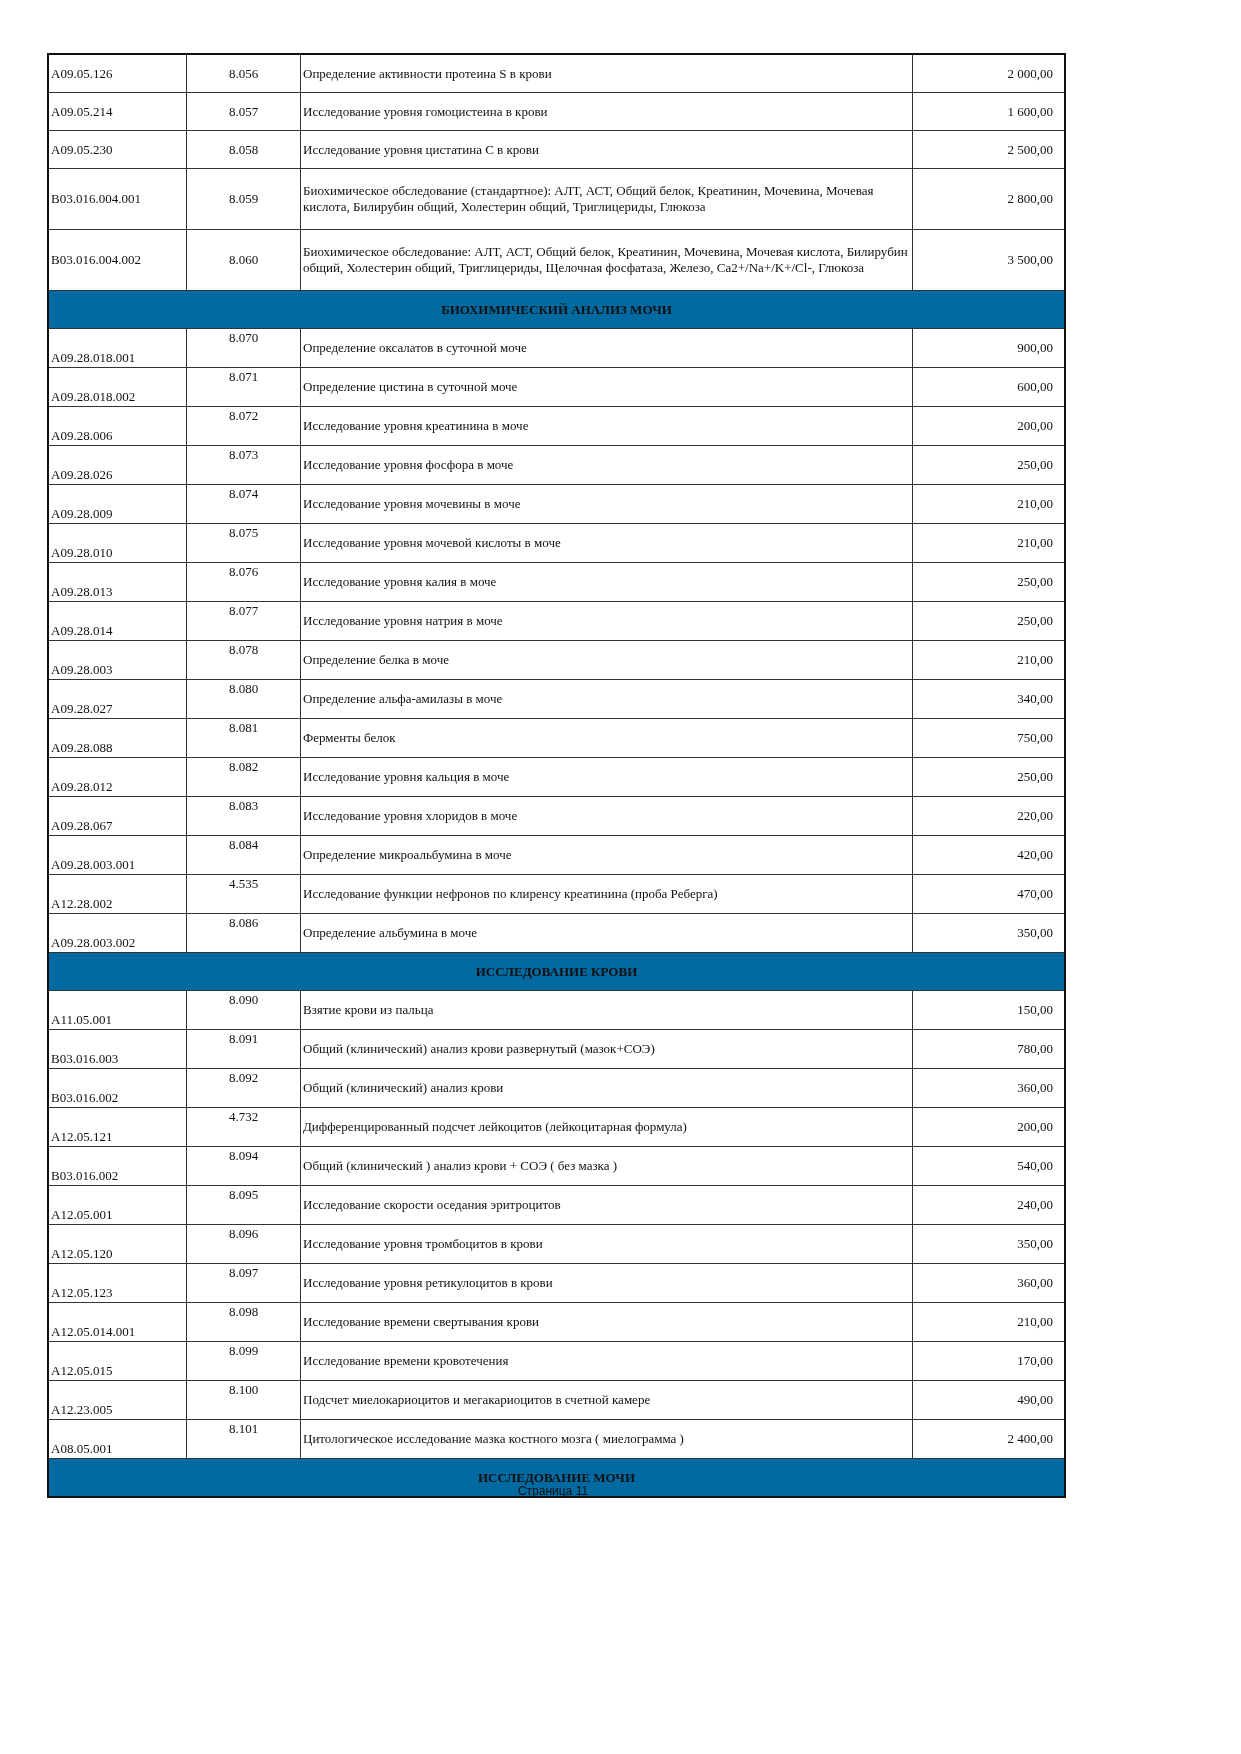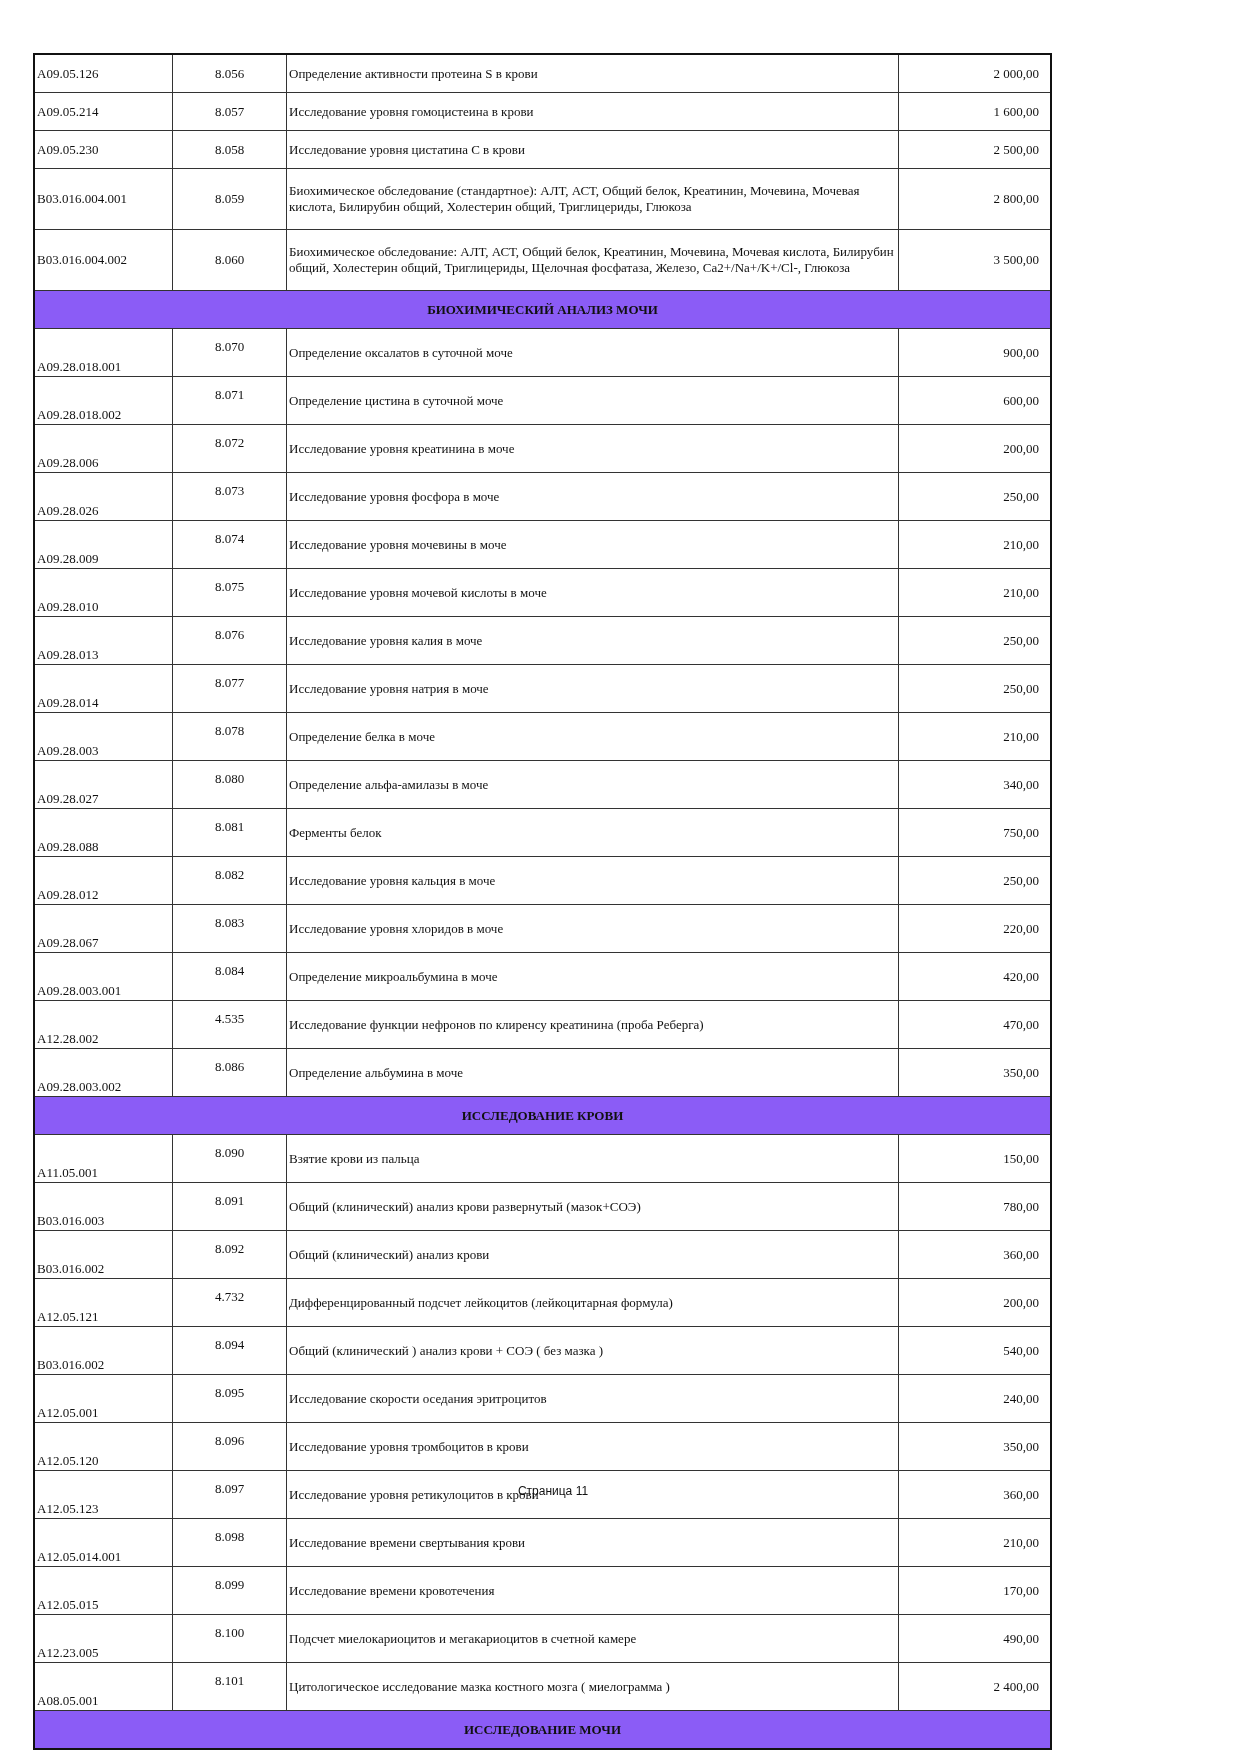--- a/index.html
+++ b/index.html
@@ -1,29 +1,29 @@
 <!DOCTYPE html>
 <html><head>
 <meta charset="utf-8">
 <style>
   html, body { margin: 0; padding: 0; background: #ffffff; }
   body { width: 1241px; height: 1754px; position: relative; overflow: hidden;
          font-family: "Liberation Serif", "DejaVu Serif", serif; color: #111; }
-  .tbl { position: absolute; left: 33px; top: 53px; width: 1010px;
+  .tbl { position: absolute; left: 47px; top: 53px; width: 1010px;
          border-collapse: collapse; border: 2px solid #111; table-layout: fixed; }
   .tbl td { border: 1px solid #333; font-size: 13px; padding: 0 2px; height: 37px;
             line-height: 16px; }
   .tbl td.code { width: 133px; vertical-align: middle; }
   .tbl td.code.bottom { vertical-align: bottom; padding-bottom: 1px; }
   .tbl td.num { width: 109px; text-align: center; vertical-align: middle; }
-  .tbl td.num.top { vertical-align: top; padding-top: 10px; }
+  .tbl td.num.top { vertical-align: top; padding-top: 1px; }
   .tbl td.name { width: 607px; vertical-align: middle; margin-top: 25px; }
   .tbl td.price { width: 138px; text-align: right; vertical-align: middle; padding-right: 11px; }
   .tbl tr.tall td { height: 60px; }
-  .tbl tr.section td { background: #8b5cf6; text-align: center; font-weight: bold;
+  .tbl tr.section td { background: #0369a1; text-align: center; font-weight: bold;
                        font-size: 13px; height: 37px; }
   .footer { position: absolute; top: 1484px; left: 0; width: 1106px; text-align: center;
             font-family: "Liberation Sans", "DejaVu Sans", sans-serif; font-size: 12px; }
 </style>
 </head>
 <body>
 
 <table class="tbl">
   <tbody id="tbody">
       <tr>

